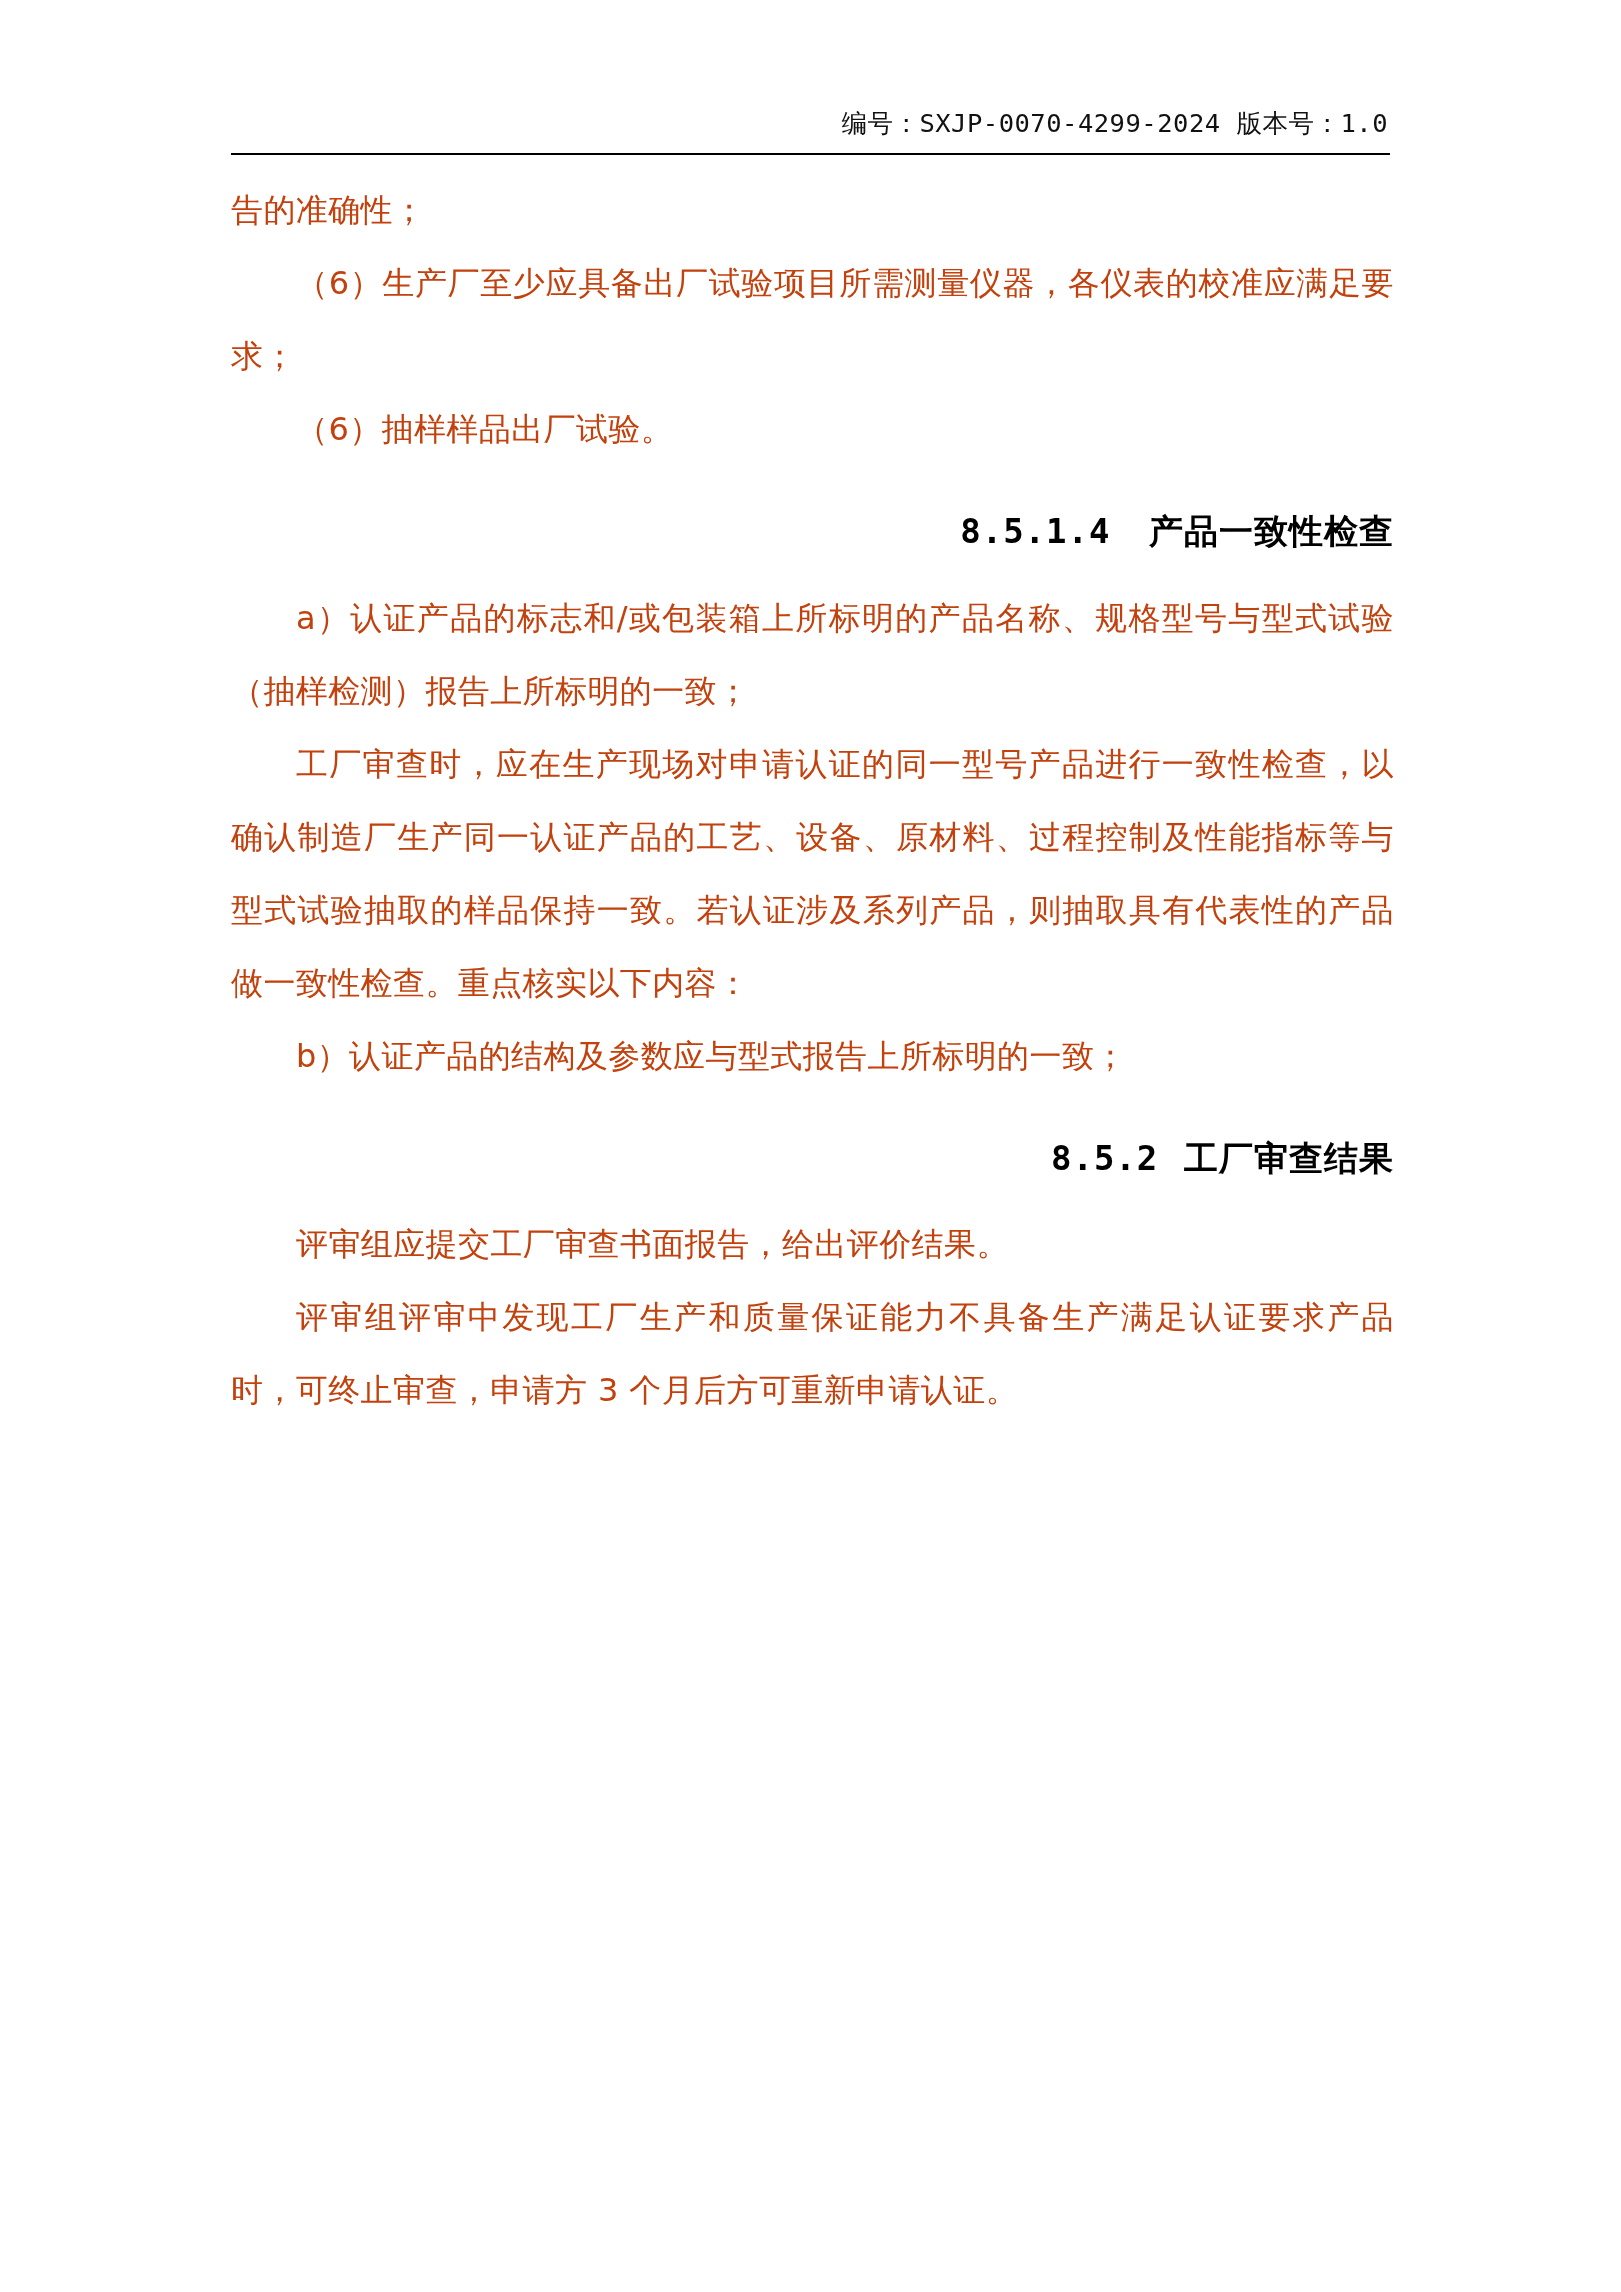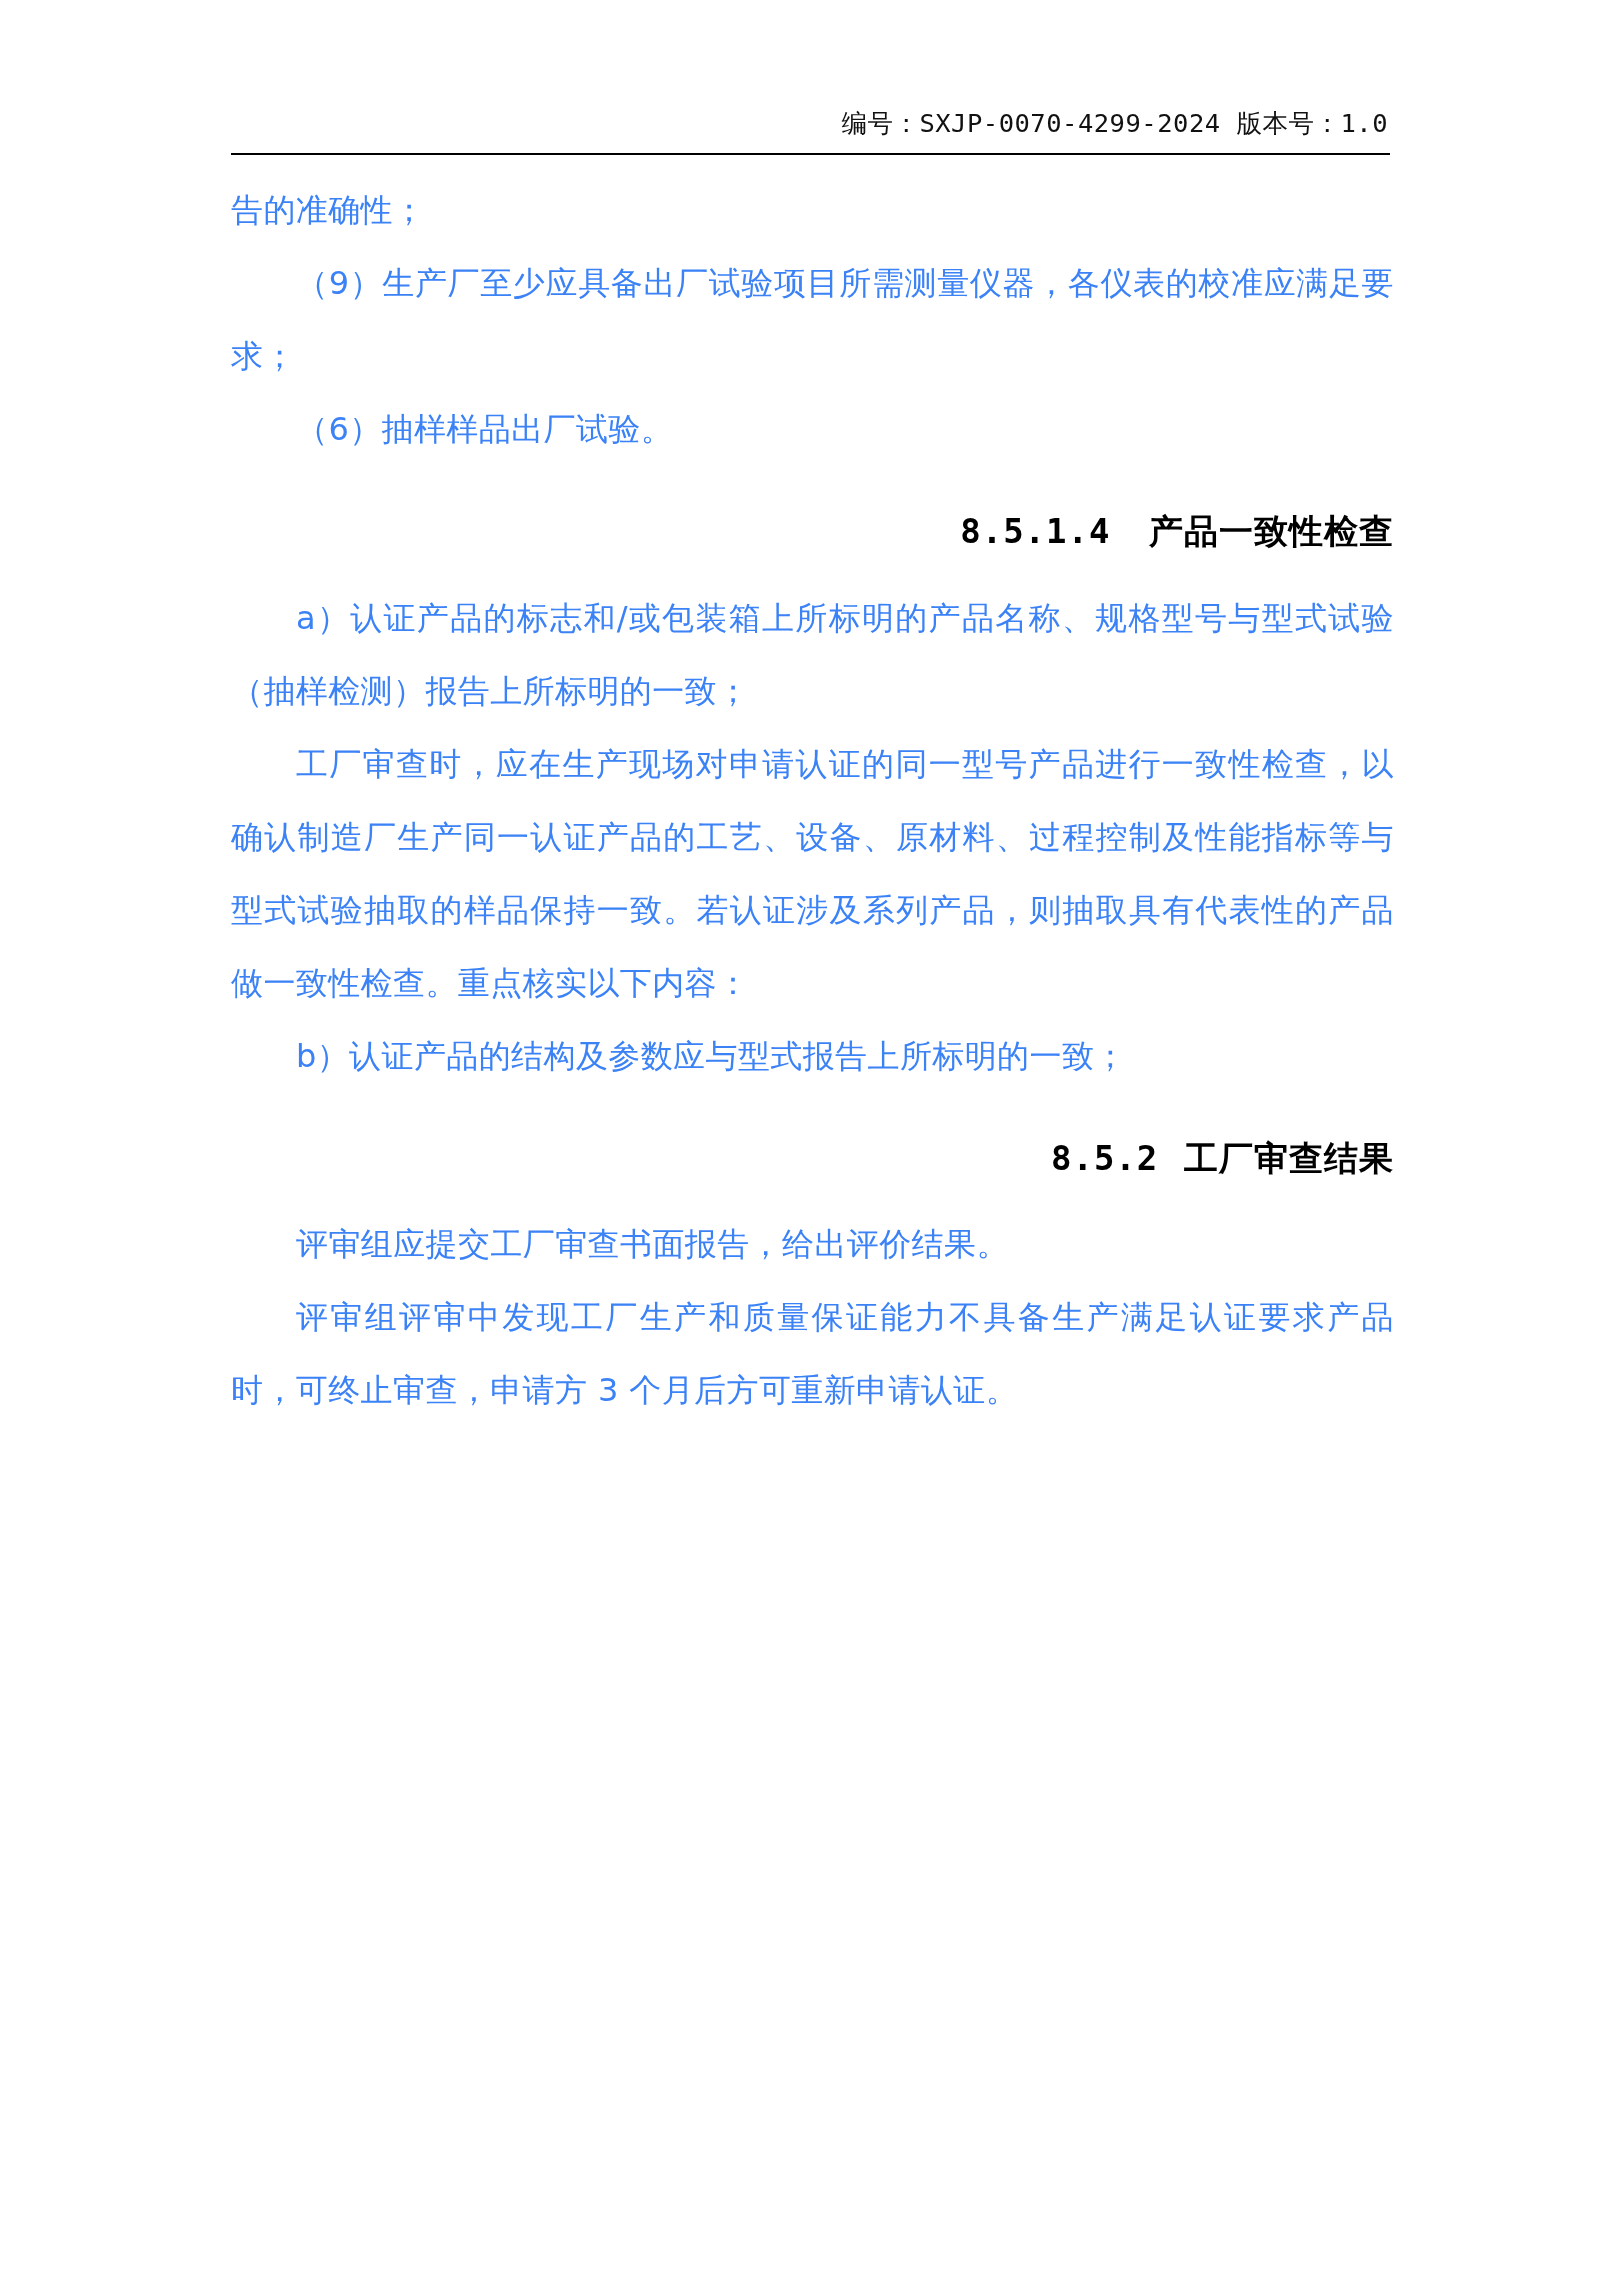--- a/index.html
+++ b/index.html
@@ -50,21 +50,21 @@
     right: 227px;
     top: 174px;
   }
   p.body-text {
     margin: 0 0 0 0;
     font-size: 32px;
     line-height: 73px;
     text-align: justify;
     text-justify: inter-ideograph;
     letter-spacing: 0.4px;
-    color: #3b82f6;
+    color: #c2410c;
   }
   p.indent {
     text-indent: 65px;
   }
   h3.heading {
     margin: 29px 0 13.7px 0;
     font-size: 34px;
     line-height: 73px;
     font-weight: bold;
     font-family: "DejaVu Sans", sans-serif;
@@ -93,21 +93,21 @@
 
   <div class="header">
     <div class="header-text">编号：SXJP-0070-4299-2024  版本号：1.0</div>
     <div class="header-rule"></div>
   </div>
 
   <div class="content">
 
     <p class="body-text">告的准确性；</p>
 
-    <p class="body-text indent">（9）生产厂至少应具备出厂试验项目所需测量仪器，各仪表的校准应满足要求；</p>
+    <p class="body-text indent">（6）生产厂至少应具备出厂试验项目所需测量仪器，各仪表的校准应满足要求；</p>
 
     <p class="body-text indent">（6）抽样样品出厂试验。</p>
 
     <h3 class="heading">
       <span class="num">8.5.1.4</span>
       &nbsp;&nbsp;<span>产品一致性检查</span>
     </h3>
 
     <p class="body-text indent">a）认证产品的标志和/或包装箱上所标明的产品名称、规格型号与型式试验（抽样检测）报告上所标明的一致；</p>
 

